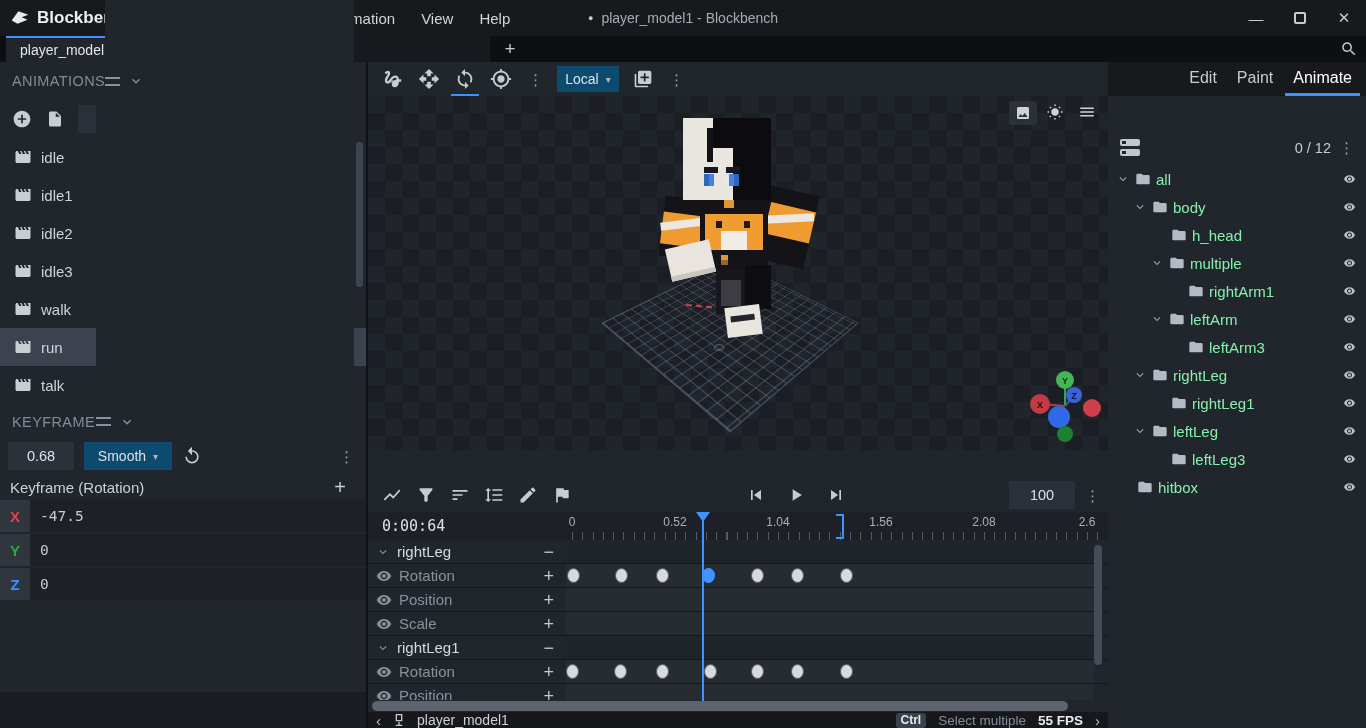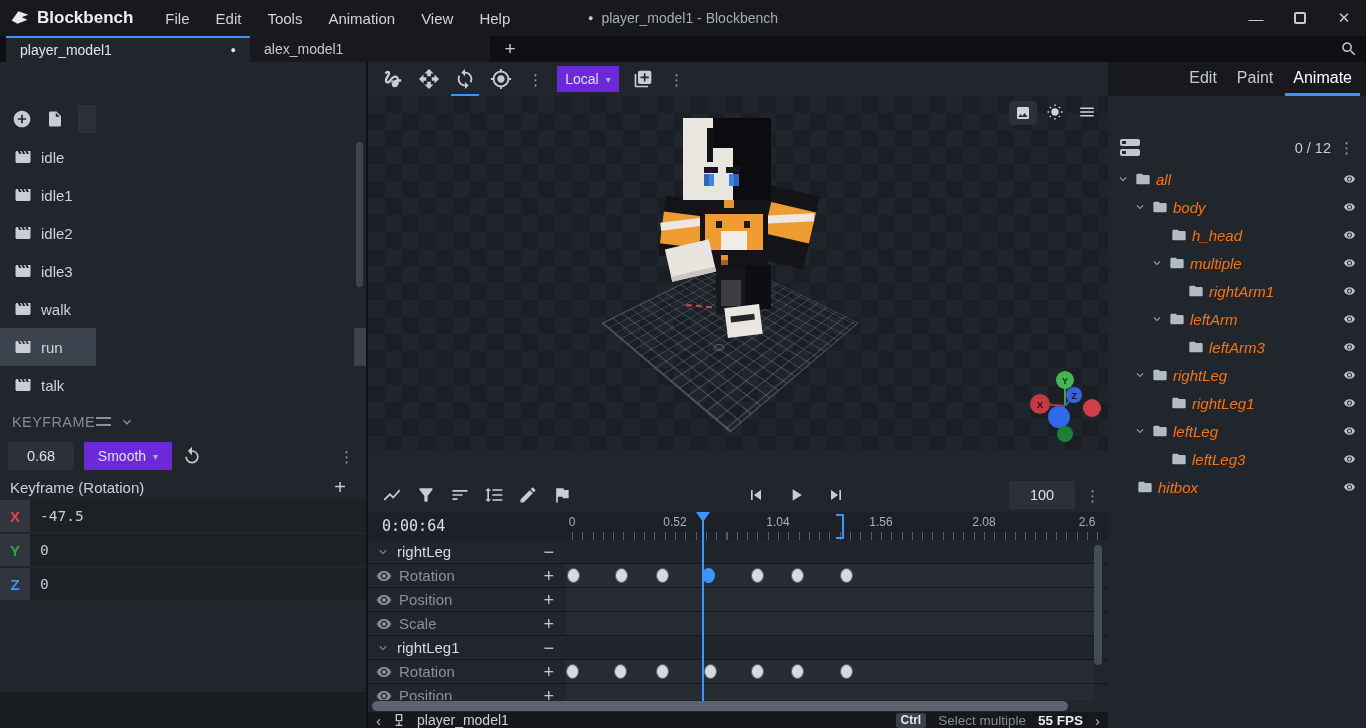--- a/index.html
+++ b/index.html
@@ -29,21 +29,21 @@
   .tab{position:absolute;top:0;height:26px;display:flex;align-items:center;padding:0 14px;font-size:14px;cursor:pointer;}
   .tab1{left:6px;width:244px;background:#21262c;border-top:2px solid #3e90ff;color:#e2e5ea;}
   .tab1 .tab-dot{margin-left:auto;font-size:9px;color:#e8eaee;}
   .tab2{left:250px;width:240px;background:#17191e;color:#c3c8d0;}
   .tab-new{position:absolute;left:496px;top:0;width:28px;height:26px;display:flex;align-items:center;justify-content:center;font-size:19px;color:#c6ccd4;cursor:pointer;}
   .tab-search{position:absolute;right:8px;top:4px;color:#c0c5cd;cursor:pointer;}
   
   .panel-h{display:flex;align-items:center;padding:0 12px;color:#838b98;font-size:14.5px;letter-spacing:.4px;}
   .panel-h .right{margin-left:auto;display:flex;align-items:center;gap:8px;}
   .tool-input{background:#2c3139;color:#dde1e7;display:flex;align-items:center;justify-content:center;font-size:14.5px;cursor:text;}
-  .tool-select{background:#6d28d9;color:#dde1e7;display:flex;align-items:center;justify-content:center;gap:7px;font-size:14px;cursor:pointer;}
+  .tool-select{background:#0c4a6e;color:#dde1e7;display:flex;align-items:center;justify-content:center;gap:7px;font-size:14px;cursor:pointer;}
   .tool-select .arr{font-size:10px;color:#aeb4be;}
   
   .left{left:0;top:62px;width:366px;height:666px;background:#21262c;}
   .anim-header{left:0;top:0;width:366px;height:38px;}
   .anim-toolbar{left:0;top:38px;width:366px;height:38px;display:flex;align-items:center;gap:14px;padding:0 12px;color:#c8ccd3;}
   .anim-list{left:0;top:76px;width:366px;height:266px;}
   .anim-row{position:absolute;left:0;width:366px;height:38px;display:flex;align-items:center;padding:0 14px;gap:9px;cursor:pointer;}
   .anim-row.sel{background:#3d434e;}
   .anim-row .nm{color:#ced3da;}
   .anim-row .tail{margin-left:auto;display:flex;gap:4px;align-items:center;color:#dadde2;}
@@ -115,21 +115,21 @@
   .mode-tabs{left:0;top:0;width:258px;height:34px;background:#17191d;display:flex;justify-content:flex-end;align-items:flex-end;gap:4px;padding-right:6px;}
   .mode-tab{padding:5px 8px 6px;font-size:16px;color:#c6cbd3;cursor:pointer;border-bottom:3px solid transparent;}
   .mode-tab.active{color:#ffffff;border-bottom-color:#3e90ff;}
   .out-header{left:0;top:34px;width:258px;height:34px;}
   .out-toolbar{left:0;top:68px;width:258px;height:35px;display:flex;align-items:center;padding:0 12px;color:#c8ccd3;}
   .tgl{width:20px;height:17px;display:flex;flex-direction:column;gap:3px;}
   .tgl i{display:block;height:7px;background:#c3c8d0;border-radius:2px;position:relative;}
   .tgl i::before{content:"";position:absolute;left:2px;top:2px;width:4px;height:3px;background:#21262c;}
   .out-count{margin-left:auto;color:#c6ccd6;font-size:14.5px;}
   .out-tree{left:0;top:103px;width:258px;}
-  .out-row{position:absolute;left:0;width:258px;height:28px;display:flex;align-items:center;gap:5px;cursor:pointer;color:#f97316;font-style:italic;}
+  .out-row{position:absolute;left:0;width:258px;height:28px;display:flex;align-items:center;gap:5px;cursor:pointer;color:#86efac;}
   .out-row .fold{color:#b4bac4;}
   .out-row .chv{color:#9aa1ac;}
   .out-row .sp{display:inline-block;width:16px;flex:none;}
   .out-row .eye{position:static;margin-left:auto;margin-right:10px;color:#bcc2cb;cursor:pointer;}
   .lv0{padding-left:8px;}.lv1{padding-left:25px;}.lv2{padding-left:42px;}.lv3{padding-left:59px;}
   
   .timeline{left:368px;top:450px;width:740px;height:262px;background:#21262c;overflow:hidden;}
   .tl-header{left:0;top:0;width:740px;height:28px;}
   .tl-toolbar{left:0;top:28px;width:740px;height:34px;display:flex;align-items:center;color:#c8ccd3;}
   .tl-ruler{left:0;top:62px;width:740px;height:28px;background:#1d2127;}
@@ -303,20 +303,29 @@
     </div>
     <span class="tab-new">+</span>
     <span class="tab-search">
         <svg class="ic ic18">
           <use href="#i-srch"></use>
         </svg>
       </span>
   </div>
 
   <div class="left abs">
+    <div class="anim-header abs panel-h">
+      <span>ANIMATIONS</span>
+      <span class="right">
+        <span class="handle"></span>
+        <svg class="ic ic16 chev-dn">
+            <use href="#i-chev"></use>
+          </svg>
+      </span>
+    </div>
     <div class="anim-toolbar abs">
       <svg class="ic ic20">
           <use href="#i-addc"></use>
         </svg>
       <svg class="ic ic18">
           <use href="#i-fil"></use>
         </svg>
       <span class="tool-input" style="width:72px;height:28px;">1.36</span>
       <span class="dots" style="margin-left:auto;">⋮</span>
     </div>

